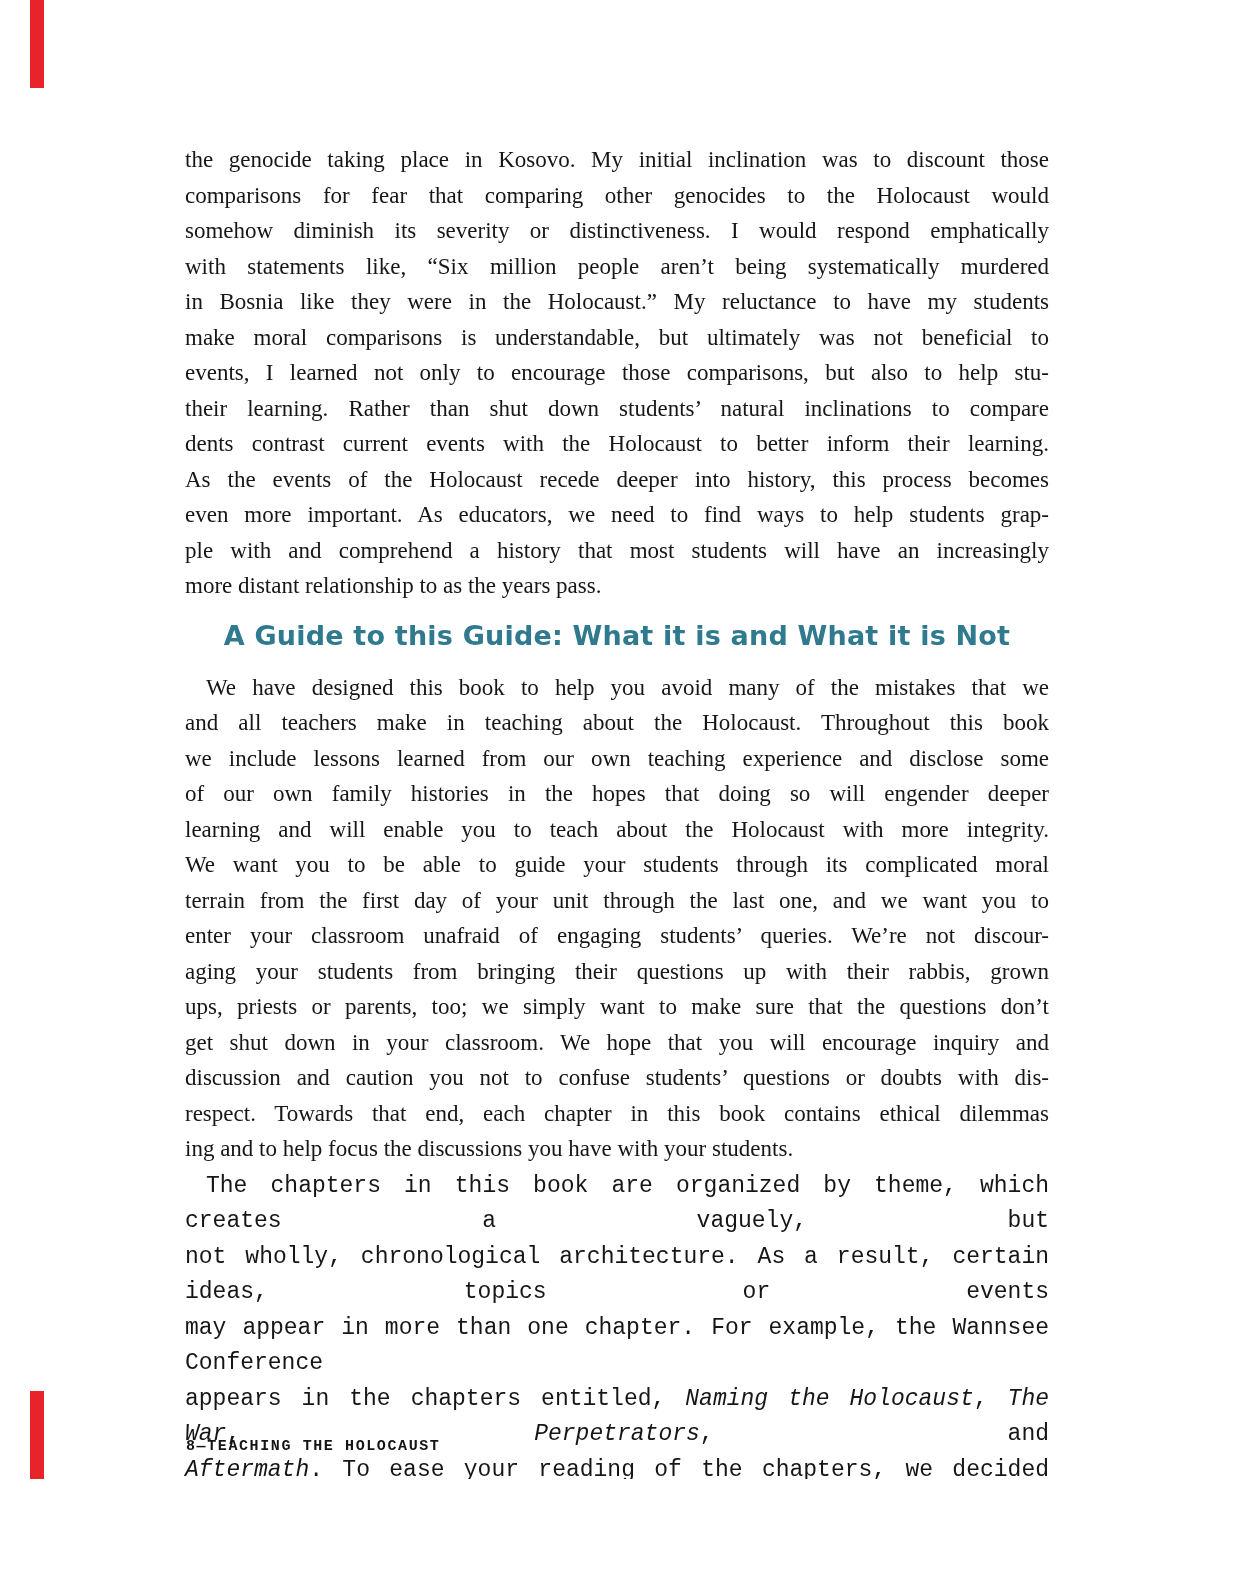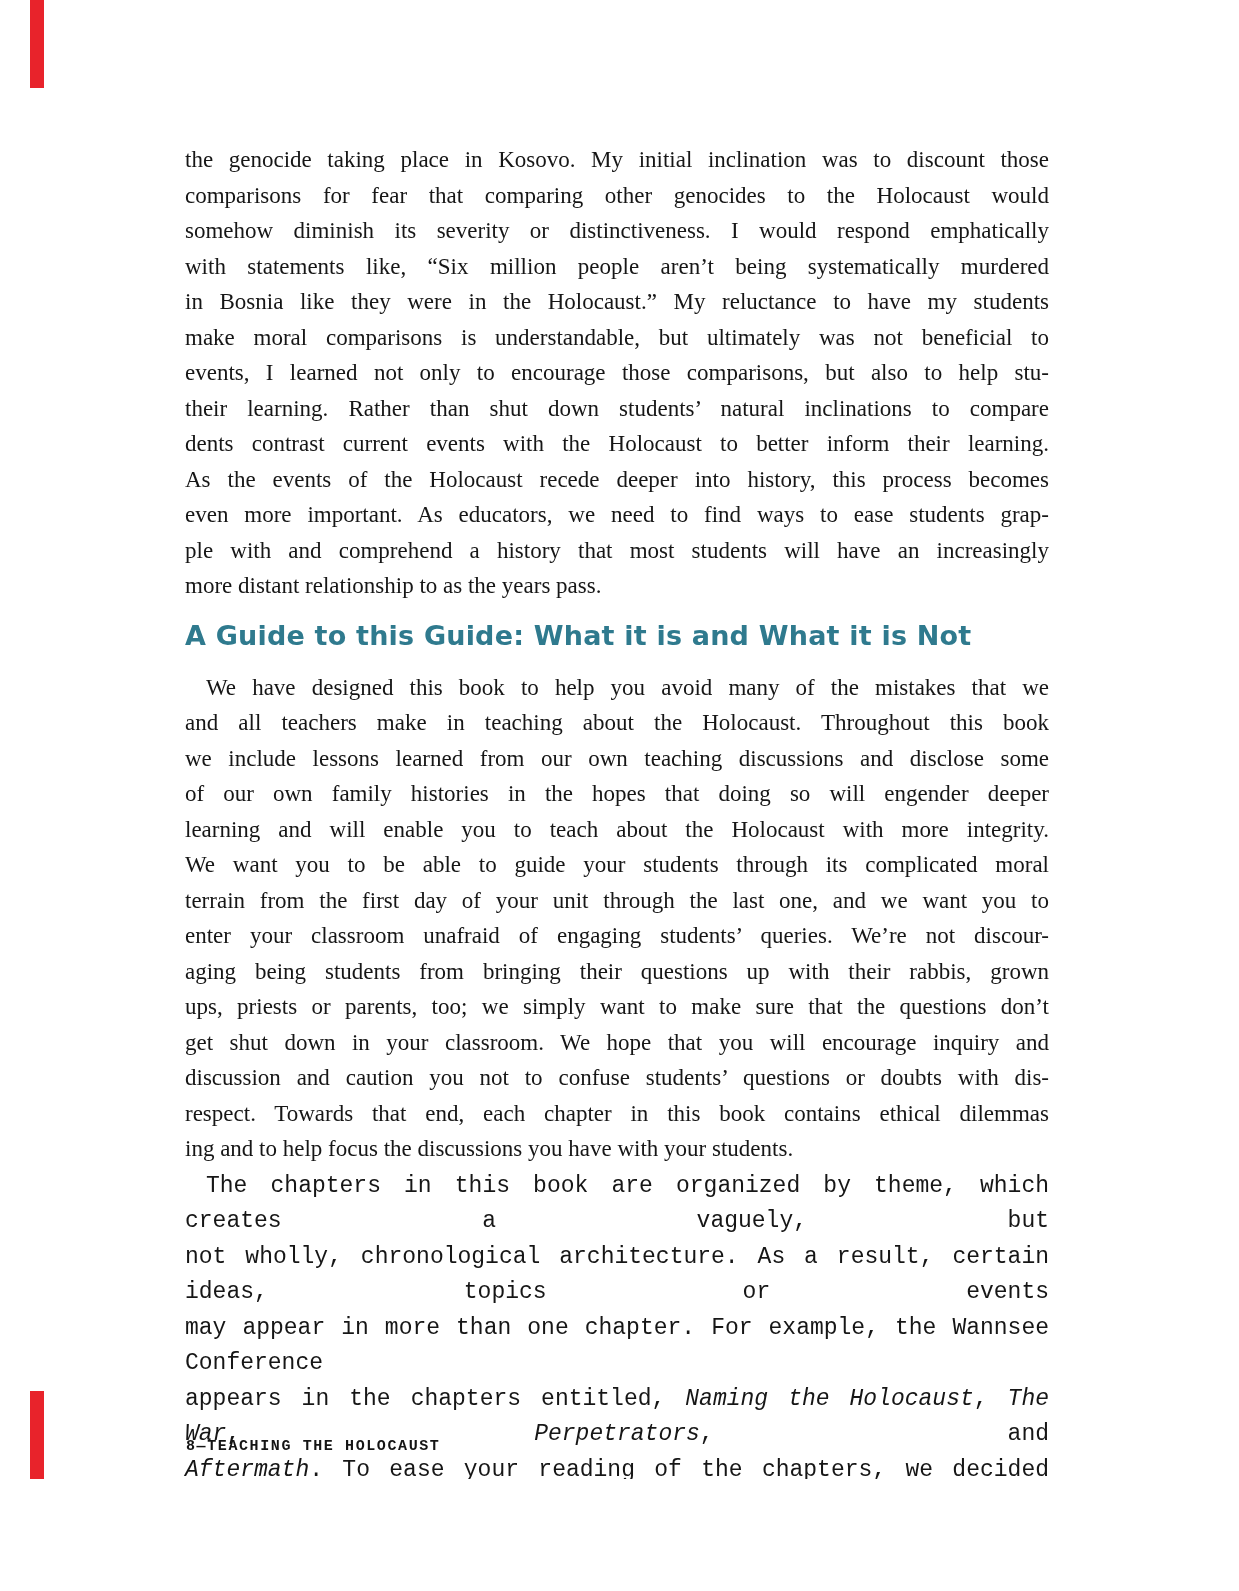--- a/index.html
+++ b/index.html
@@ -41,20 +41,21 @@
   .para.indent .line:first-child { text-indent: 21px; }
   .para + .para { margin-top: 2px; font-family: Liberation Mono, monospace; }
   .heading {
     margin: 15px 0 17px 0;
     font-family: "DejaVu Sans", sans-serif;
     font-weight: bold;
     font-size: 27px;
     letter-spacing: 0.2px;
     color: var(--heading-color, #2f7a8e);
     line-height: 34px;
+    text-align: center;
   }
   .footer {
     position: absolute;
     left: 186px;
     top: 1438px;
     font-family: Liberation Mono, monospace;
     font-weight: bold;
     font-size: 15px;
     letter-spacing: 1.6px;
     color: #141414;
@@ -73,35 +74,35 @@
         <div class="line"><span>the genocide taking place in Kosovo. My initial inclination was to discount those</span></div>
         <div class="line"><span>comparisons for fear that comparing other genocides to the Holocaust would</span></div>
         <div class="line"><span>somehow diminish its severity or distinctiveness. I would respond emphatically</span></div>
         <div class="line"><span>with statements like, “Six million people aren’t being systematically murdered</span></div>
         <div class="line"><span>in Bosnia like they were in the Holocaust.” My reluctance to have my students</span></div>
         <div class="line"><span>make moral comparisons is understandable, but ultimately was not beneficial to</span></div>
         <div class="line"><span>events, I learned not only to encourage those comparisons, but also to help stu-</span></div>
         <div class="line"><span>their learning. Rather than shut down students’ natural inclinations to compare</span></div>
         <div class="line"><span>dents contrast current events with the Holocaust to better inform their learning.</span></div>
         <div class="line"><span>As the events of the Holocaust recede deeper into history, this process becomes</span></div>
-        <div class="line"><span>even more important. As educators, we need to find ways to ease students grap-</span></div>
+        <div class="line"><span>even more important. As educators, we need to find ways to help students grap-</span></div>
         <div class="line"><span>ple with and comprehend a history that most students will have an increasingly</span></div>
         <div class="line last"><span>more distant relationship to as the years pass.</span></div>
       </div>
     <h2 class="heading">A Guide to this Guide: What it is and What it is Not</h2>
     <div class="para indent">
         <div class="line"><span>We have designed this book to help you avoid many of the mistakes that we</span></div>
         <div class="line"><span>and all teachers make in teaching about the Holocaust. Throughout this book</span></div>
-        <div class="line"><span>we include lessons learned from our own teaching discussions and disclose some</span></div>
+        <div class="line"><span>we include lessons learned from our own teaching experience and disclose some</span></div>
         <div class="line"><span>of our own family histories in the hopes that doing so will engender deeper</span></div>
         <div class="line"><span>learning and will enable you to teach about the Holocaust with more integrity.</span></div>
         <div class="line"><span>We want you to be able to guide your students through its complicated moral</span></div>
         <div class="line"><span>terrain from the first day of your unit through the last one, and we want you to</span></div>
         <div class="line"><span>enter your classroom unafraid of engaging students’ queries. We’re not discour-</span></div>
-        <div class="line"><span>aging being students from bringing their questions up with their rabbis, grown</span></div>
+        <div class="line"><span>aging your students from bringing their questions up with their rabbis, grown</span></div>
         <div class="line"><span>ups, priests or parents, too; we simply want to make sure that the questions don’t</span></div>
         <div class="line"><span>get shut down in your classroom. We hope that you will encourage inquiry and</span></div>
         <div class="line"><span>discussion and caution you not to confuse students’ questions or doubts with dis-</span></div>
         <div class="line"><span>respect. Towards that end, each chapter in this book contains ethical dilemmas</span></div>
         <div class="line last"><span>ing and to help focus the discussions you have with your students.</span></div>
       </div>
     <div class="para indent">
         <div class="line"><span>The chapters in this book are organized by theme, which creates a vaguely, but</span></div>
         <div class="line"><span>not wholly, chronological architecture. As a result, certain ideas, topics or events</span></div>
         <div class="line"><span>may appear in more than one chapter. For example, the Wannsee Conference</span></div>

